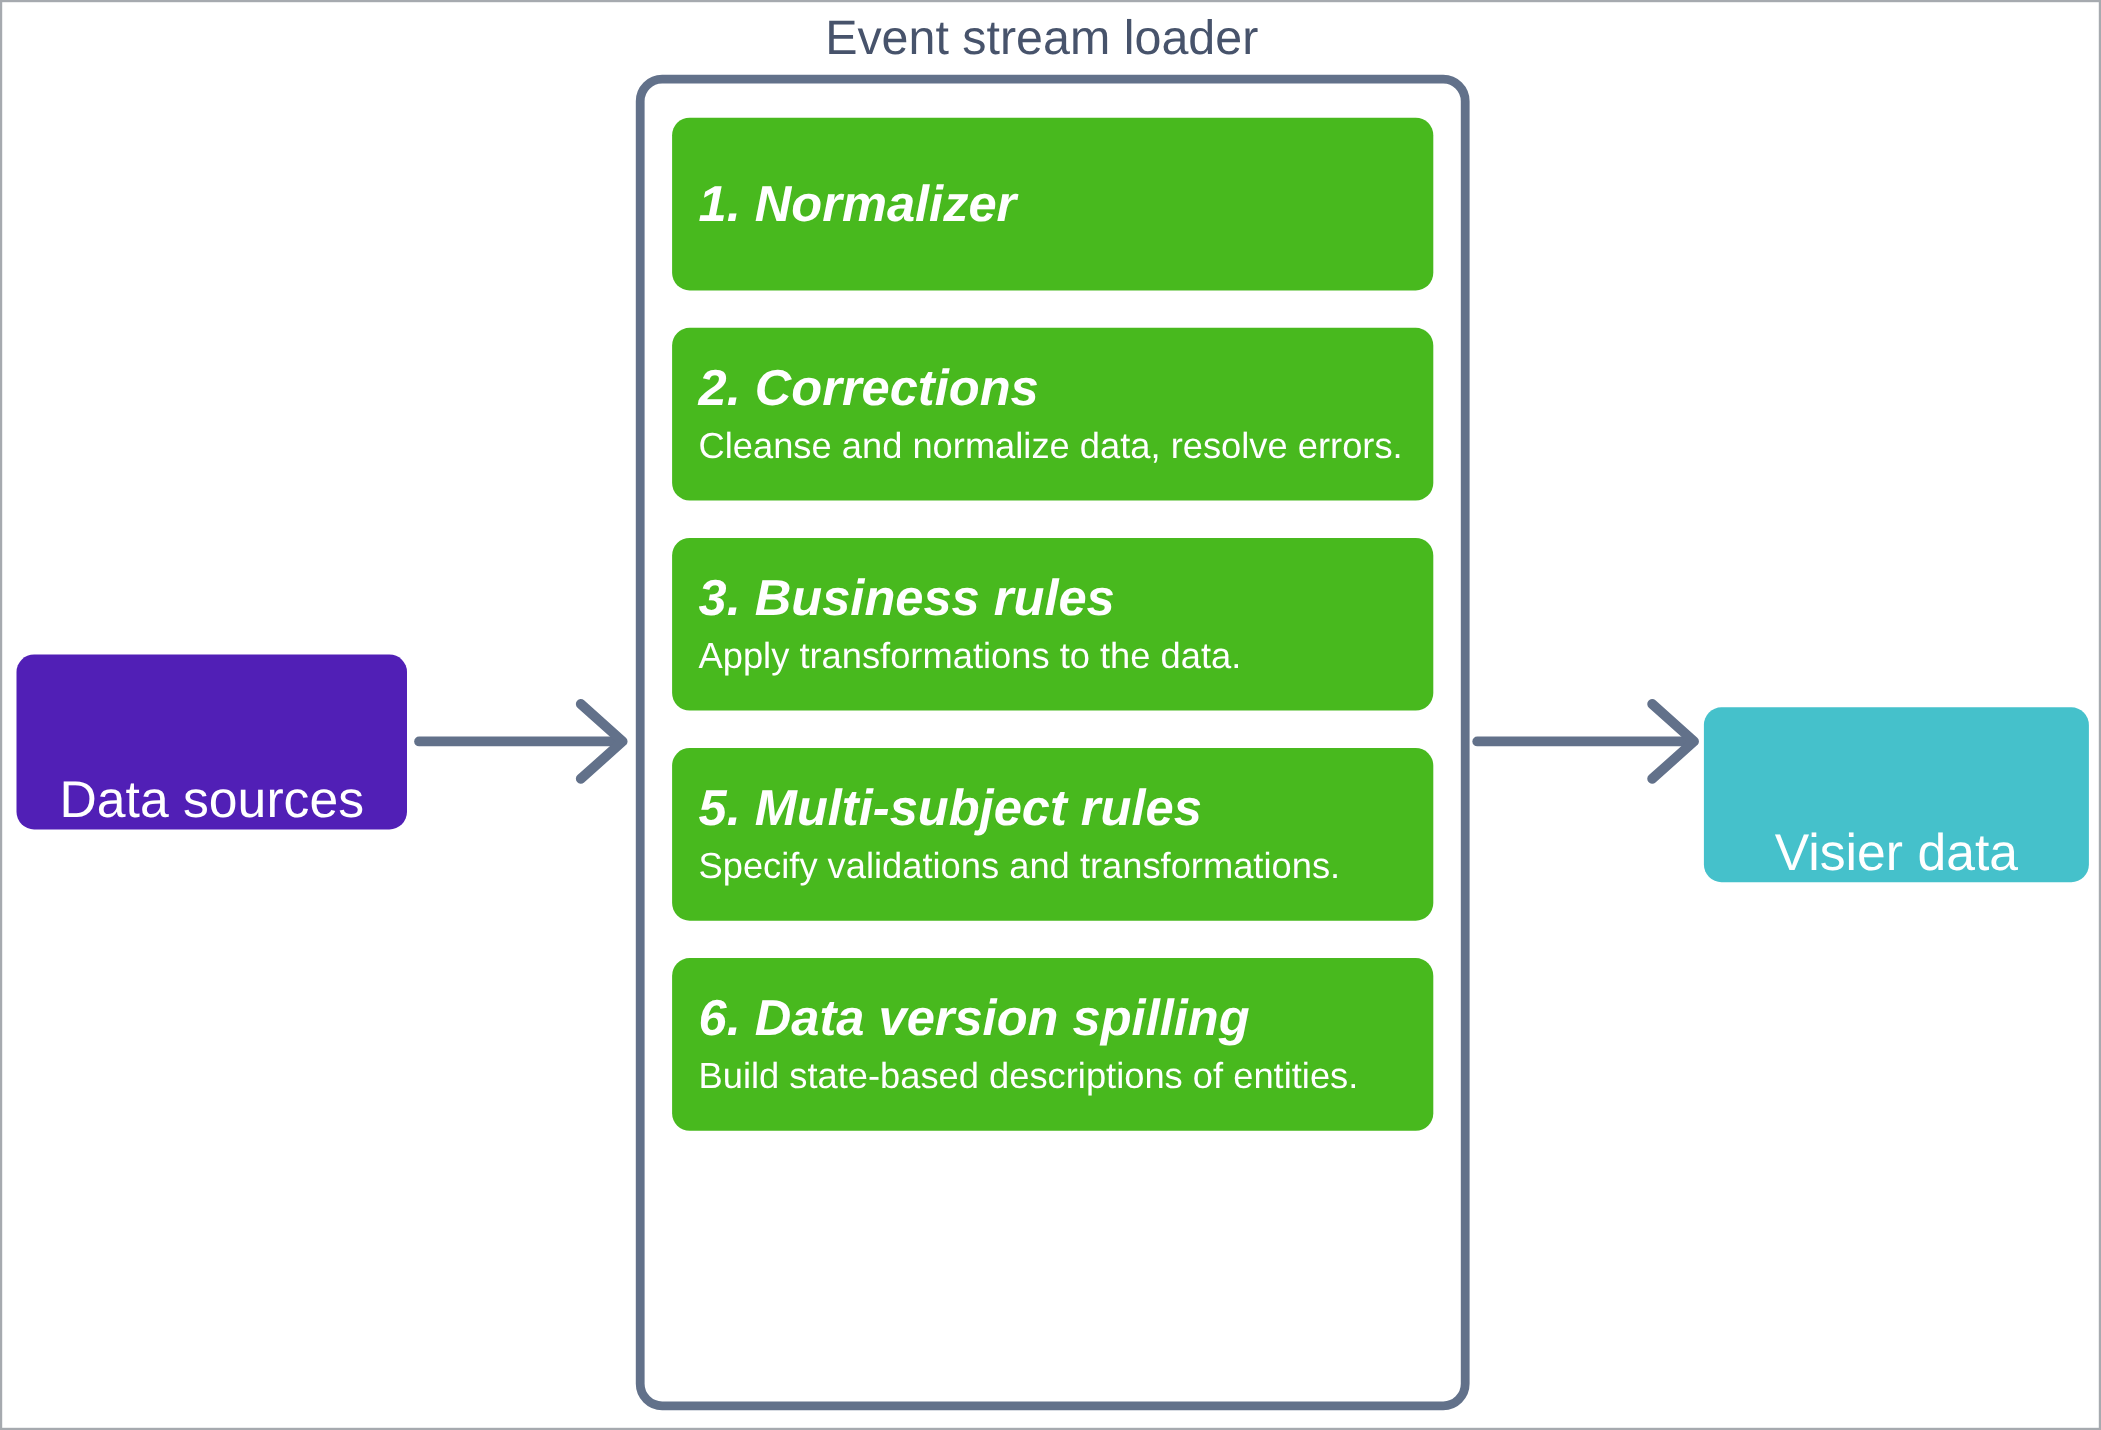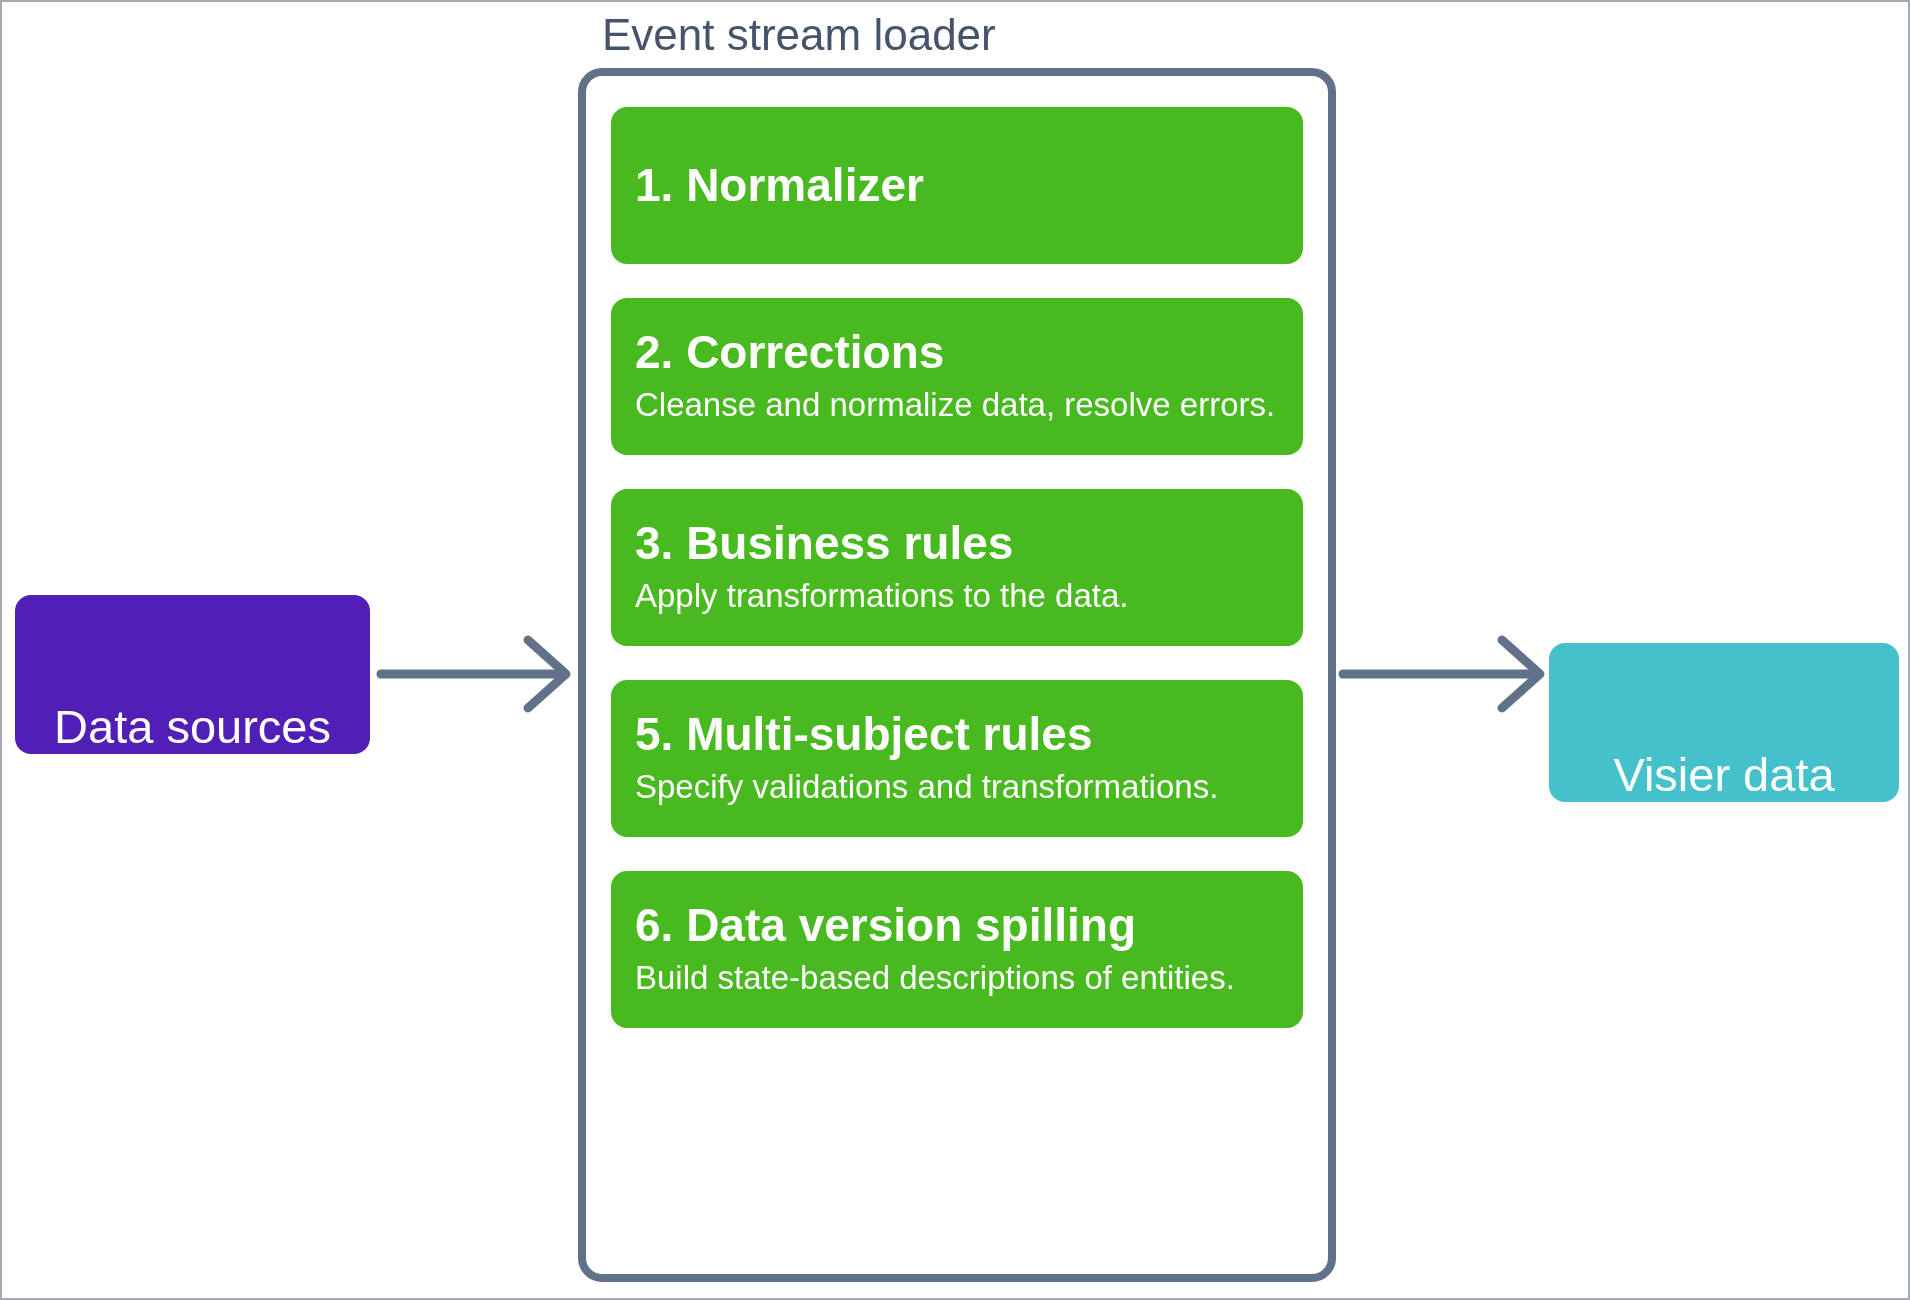--- a/index.html
+++ b/index.html
@@ -21,24 +21,24 @@
   }
   .page {
     position: relative;
     width: 1910px;
     height: 1300px;
     background: var(--white);
     border: 2px solid var(--page-border);
   }
   .diagram-title {
     position: absolute;
-    left: 600px;
+    left: 566px;
     top: 8px;
     width: 758px;
-    text-align: left;
+    text-align: center;
     font-size: 44px;
     font-weight: 400;
     color: var(--title-text);
     white-space: nowrap;
   }
   .loader-container {
     position: absolute;
     left: 576px;
     top: 66px;
     width: 758px;
@@ -62,20 +62,21 @@
     justify-content: center;
     align-items: flex-start;
     padding: 0 24px;
     gap: 5px;
   }
   .stage-title {
     font-size: 46px;
     font-weight: 700;
     line-height: 1.15;
     white-space: nowrap;
+    font-style: italic;
   }
   .stage-description {
     font-size: 33px;
     font-weight: 400;
     line-height: 1.3;
     white-space: nowrap;
   }
   .flow-node {
     position: absolute;
     top: 593px;

